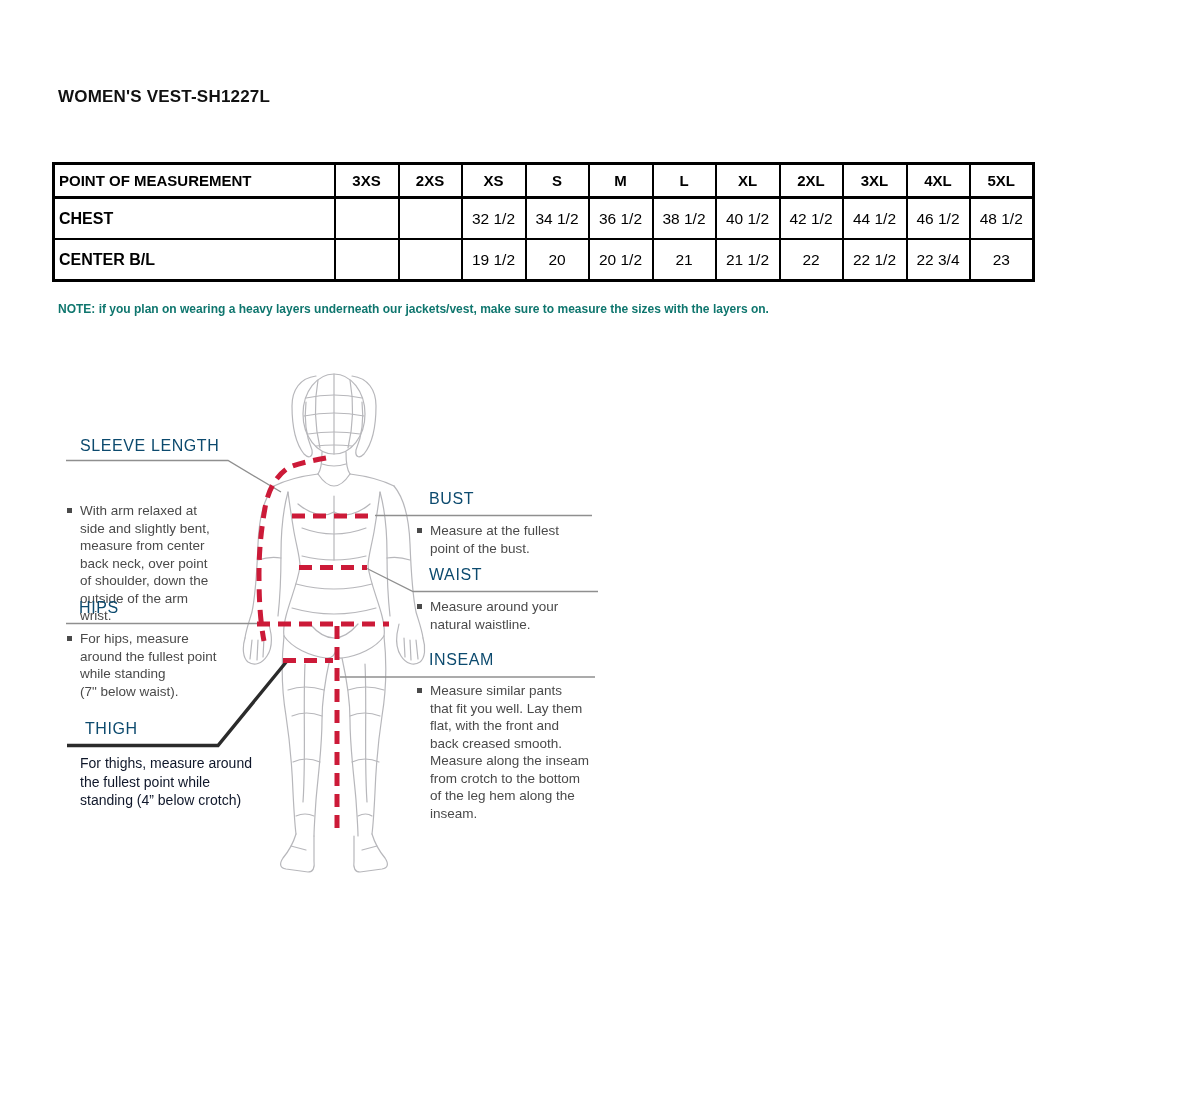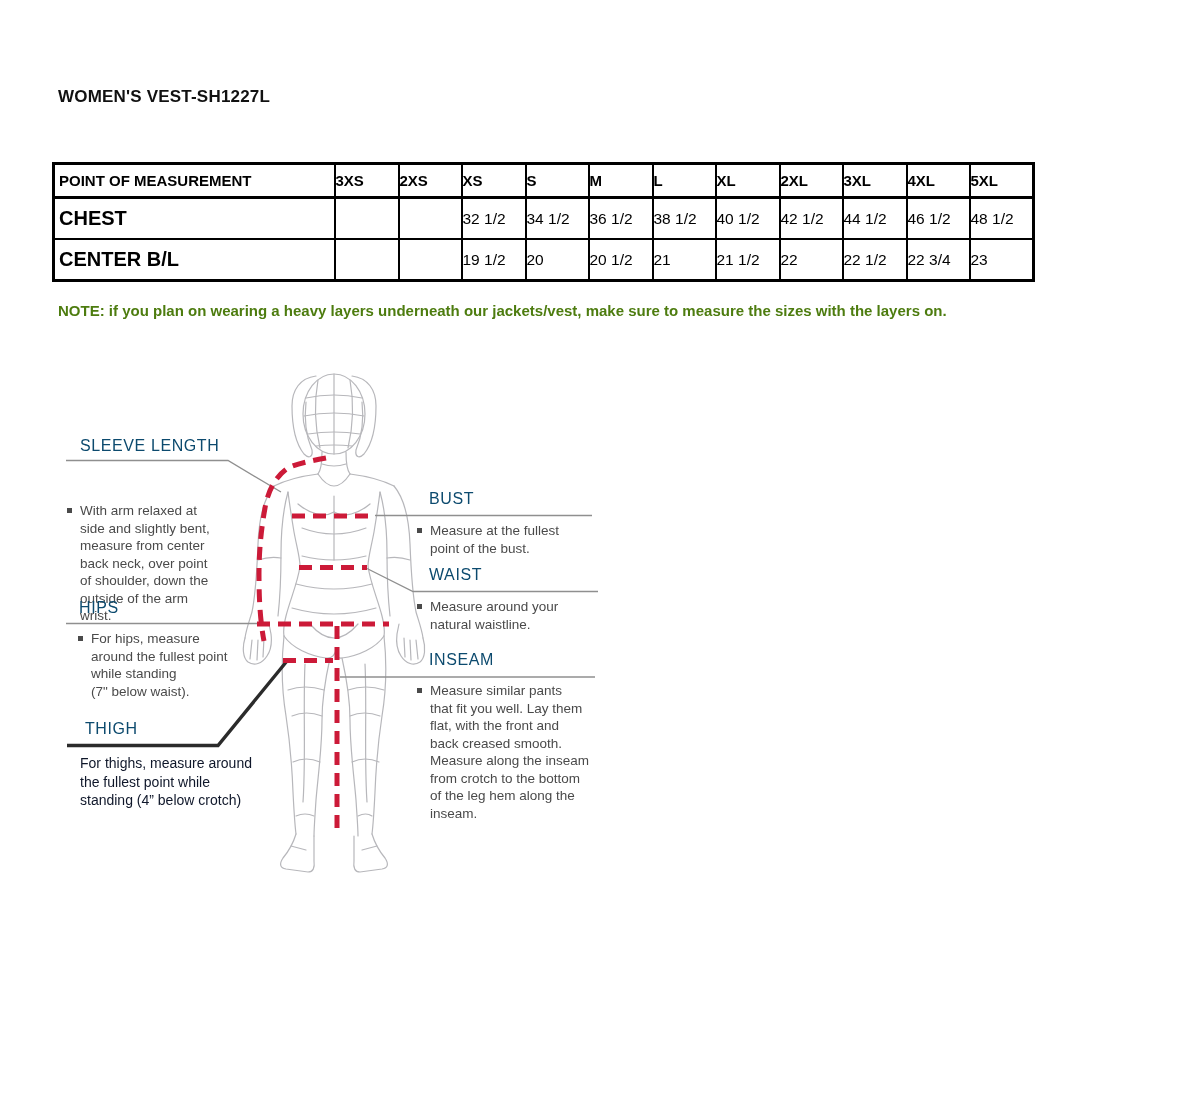--- a/index.html
+++ b/index.html
@@ -20,46 +20,46 @@
   
   #doc-title {
     left: 58px; top: 87px;
     font-size: 17px;
     font-weight: bold;
     color: #111111;
     letter-spacing: 0.2px;
   }
   #note-line {
     left: 58px; top: 302px;
-    font-size: 15px;
+    font-size: 12px;
     font-weight: bold;
-    color: #4d7c0f;
+    color: #0f766e;
   }
 
   
   #size-table-wrap { left: 52px; top: 162px; }
   table.size-table {
     border-collapse: collapse;
     table-layout: fixed;
     width: 980px;
     border: 3px solid #000000;
   }
   table.size-table th, table.size-table td {
     border: 2px solid #000000;
     font-size: 15px;
     color: #000000;
-    text-align: left;
+    text-align: center;
     padding: 0;
     overflow: hidden;
     white-space: nowrap;
   }
   table.size-table thead th { height: 31px; font-weight: bold; border-bottom: 3px solid #000; }
   table.size-table tbody td { height: 39px; font-weight: normal; font-size: 15.5px; }
   table.size-table .col-label { width: 281px; text-align: left; padding-left: 4px; }
-  table.size-table tbody td.col-label { font-weight: bold; font-size: 20px; }
+  table.size-table tbody td.col-label { font-weight: bold; font-size: 16px; }
 
   
   .diagram-heading {
     font-size: 16px;
     color: #0c4a6e;
     letter-spacing: 0.6px;
     white-space: nowrap;
   }
   .diagram-desc {
     font-size: 13.5px;
@@ -262,21 +262,21 @@
     <div class="diagram-desc">With arm relaxed at
 side and slightly bent,
 measure from center
 back neck, over point
 of shoulder, down the
 outside of the arm
 wrist.</div>
   </div>
 
   <div class="abs diagram-heading" style="left:79px; top:599px;">HIPS</div>
-  <div class="abs bulleted" style="left:78px; top:630px;">
+  <div class="abs bulleted" style="left:67px; top:630px;">
     <span class="bullet-square"></span>
     <div class="diagram-desc">For hips, measure
 around the fullest point
 while standing
 (7" below waist).</div>
   </div>
 
   <div class="abs diagram-heading" style="left:85px; top:720px;text-align:right;">THIGH</div>
   <div class="abs" id="thigh-desc" style="left:80px; top:754px;">For thighs, measure around
 the fullest point while

